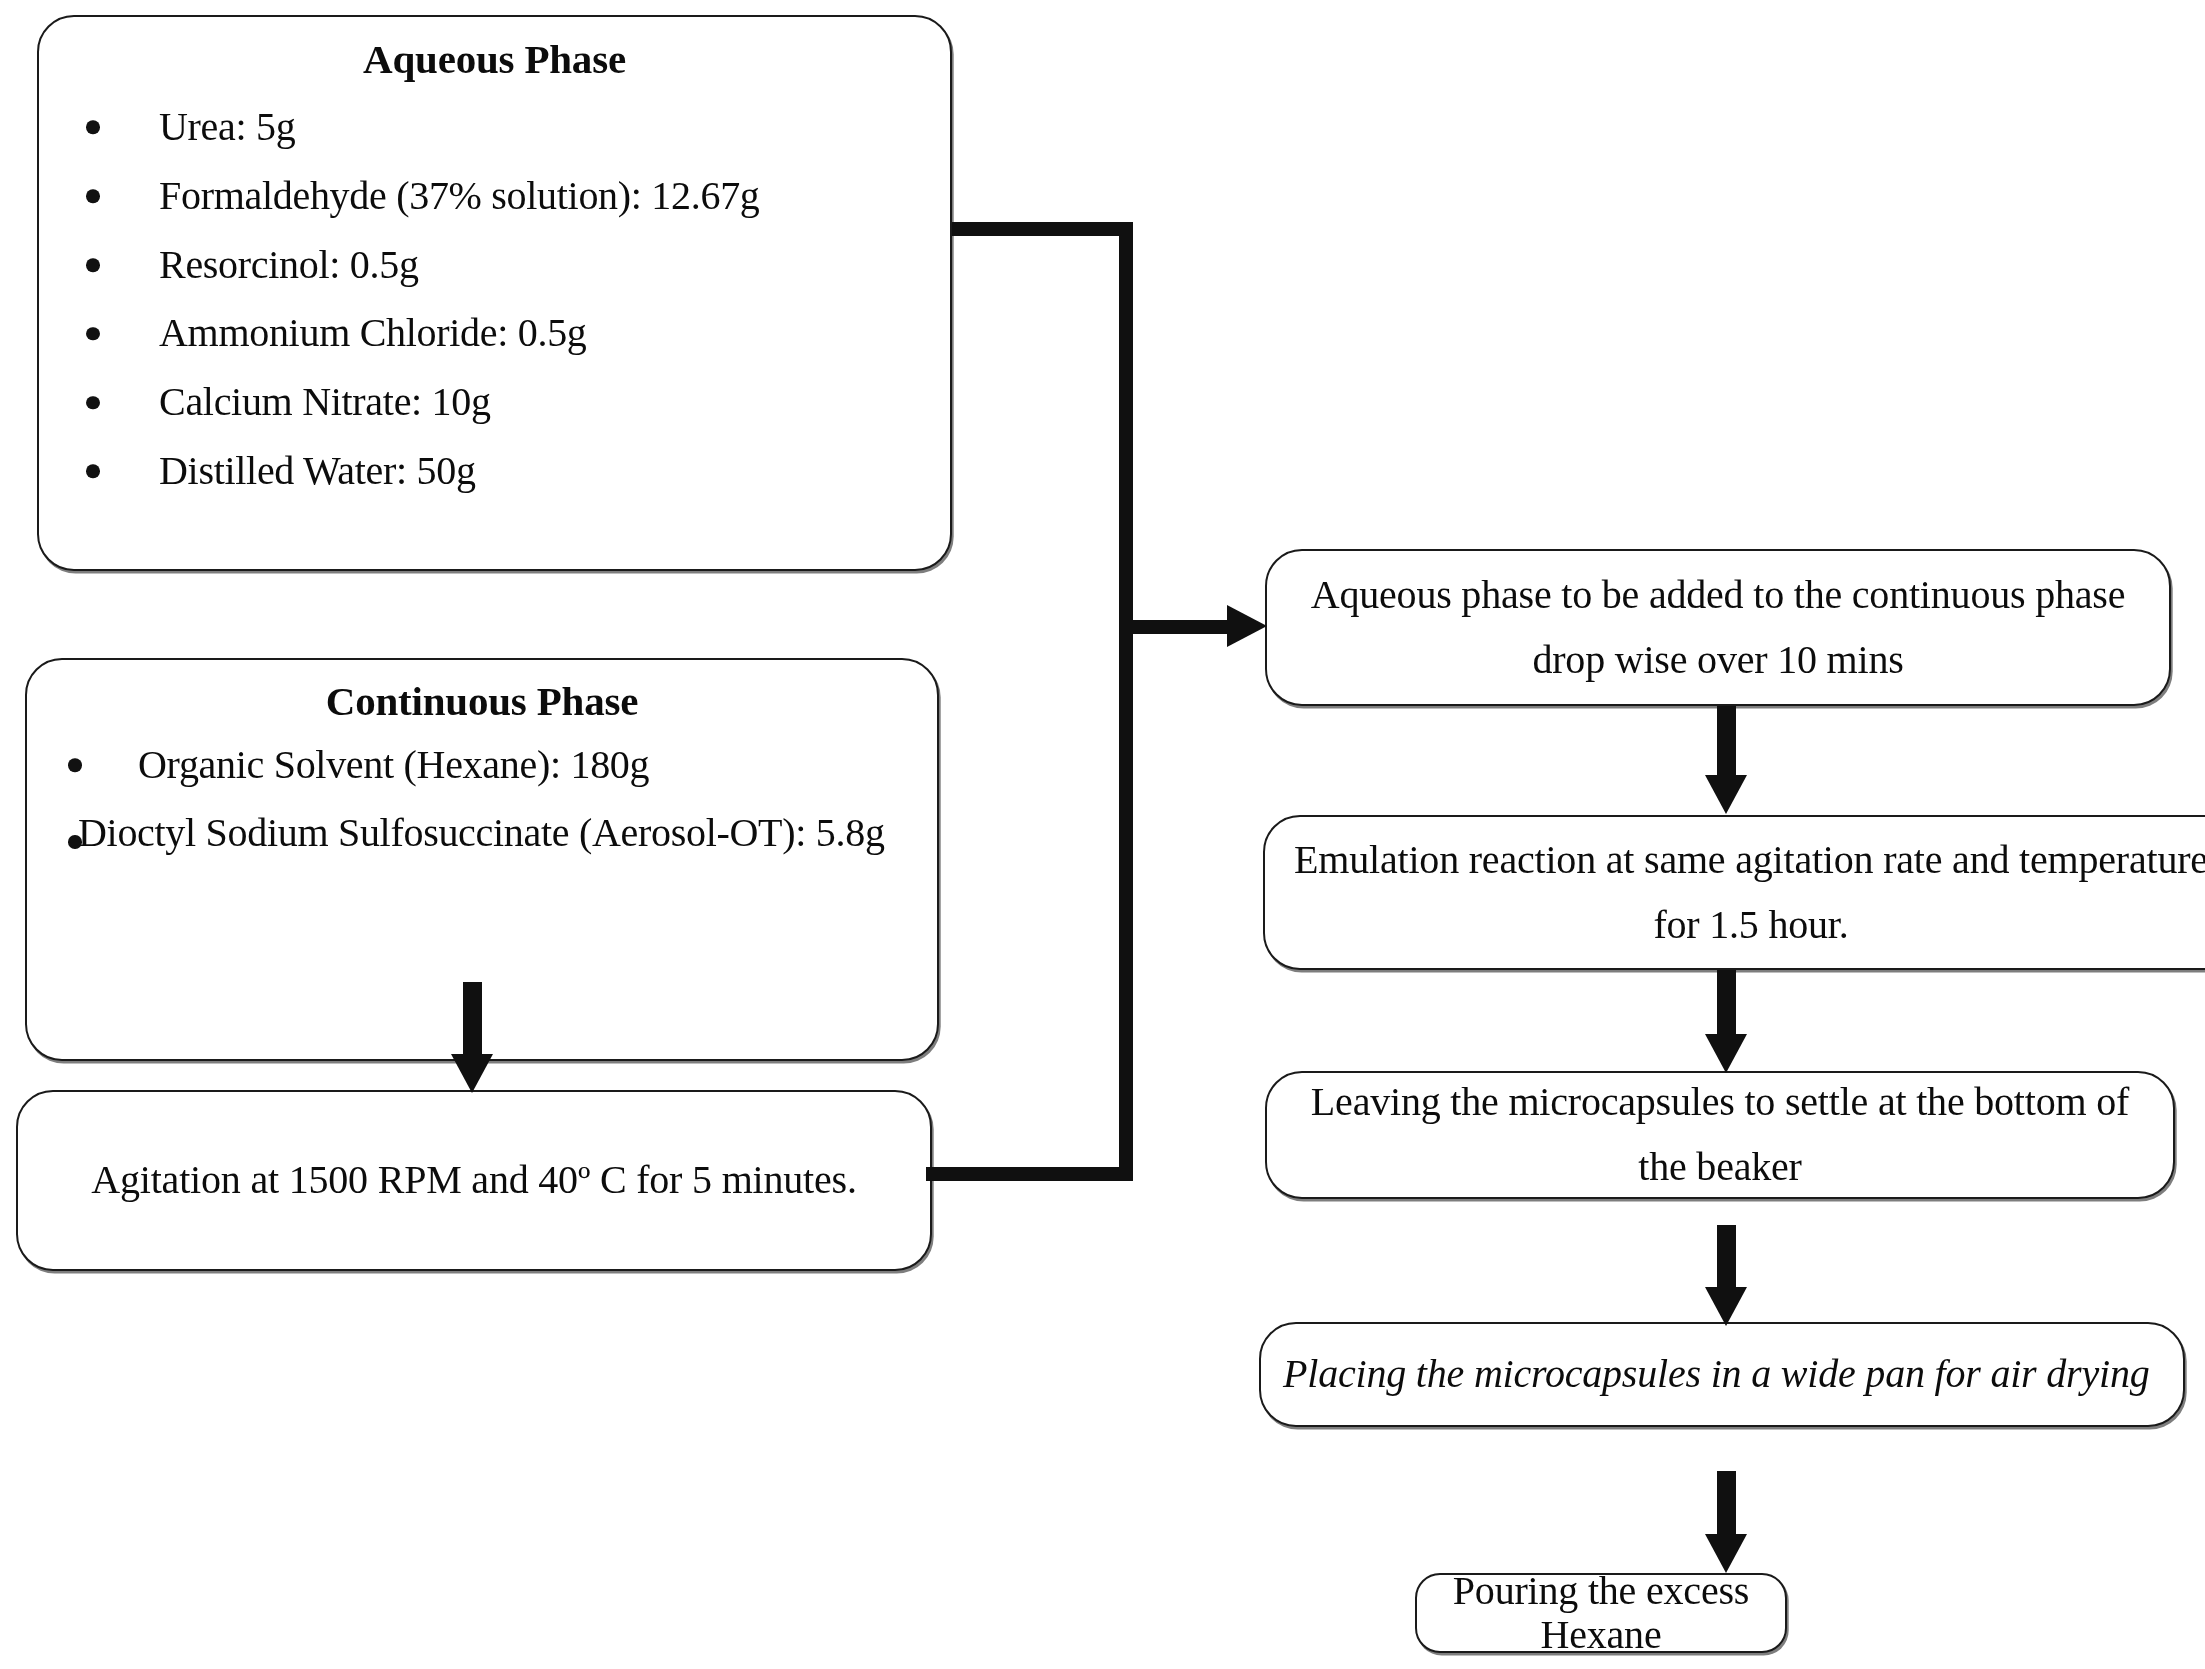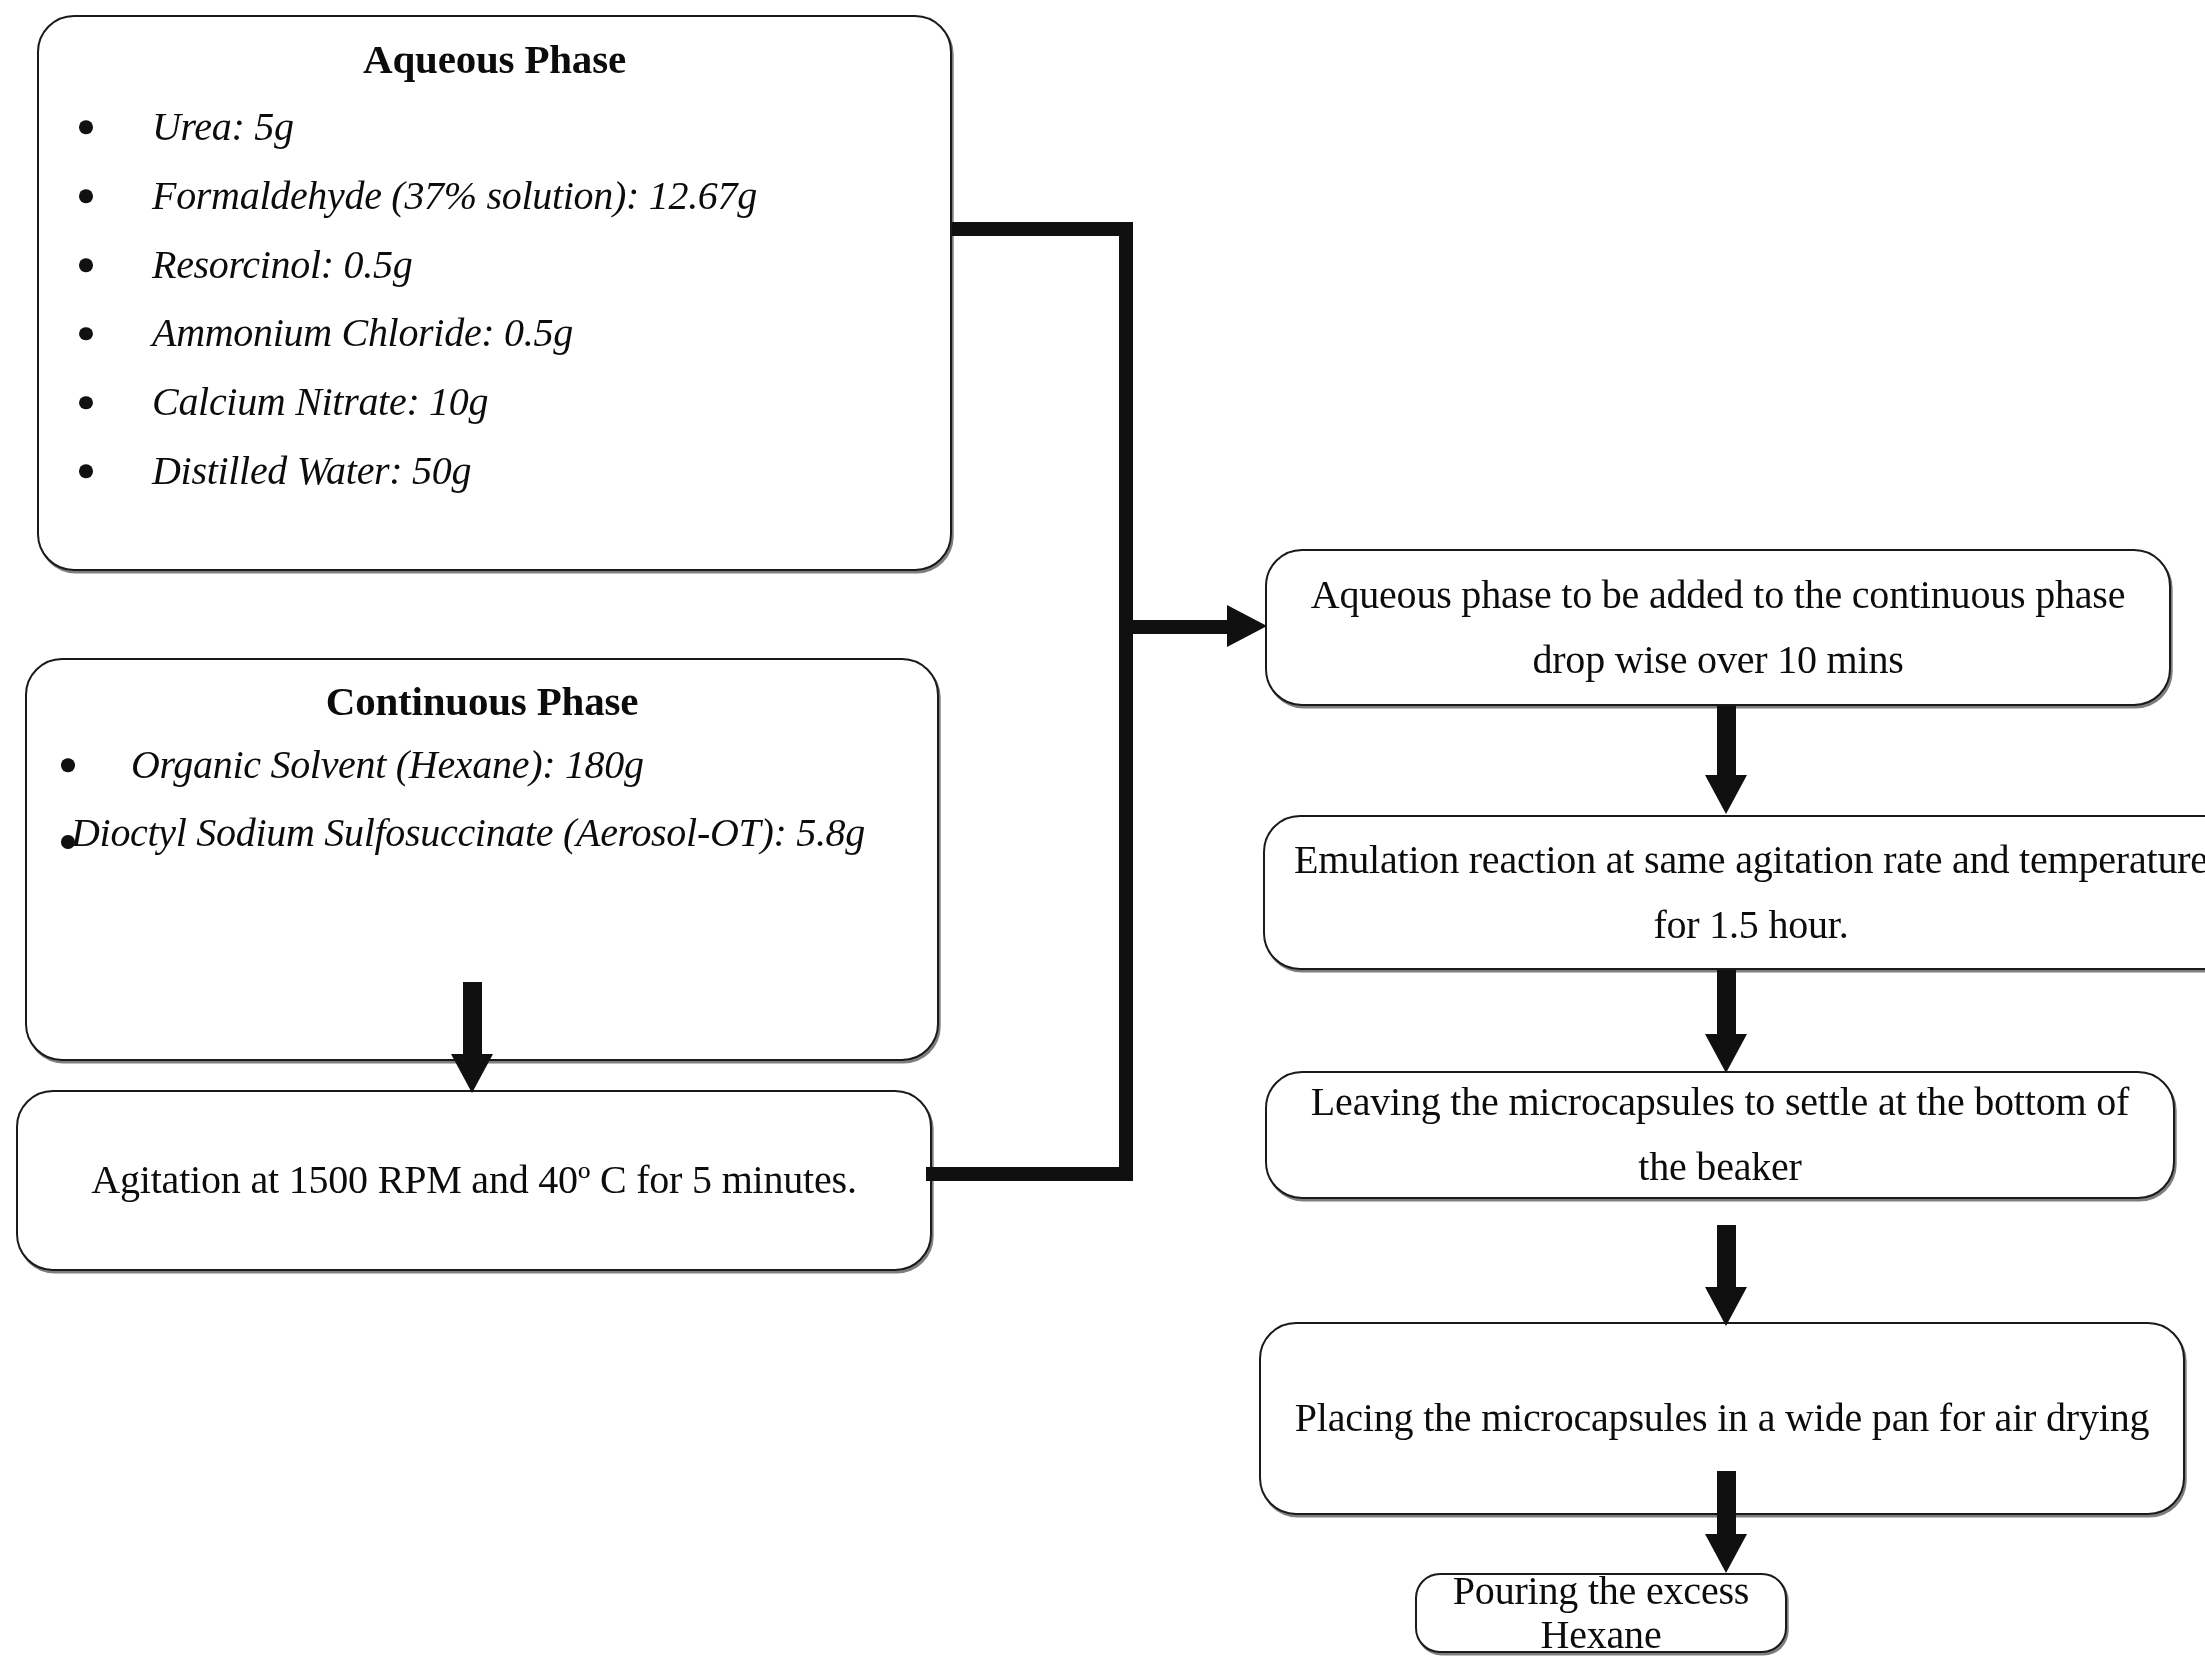--- a/index.html
+++ b/index.html
@@ -40,23 +40,22 @@
     text-align: center;
     font-size: 40px;
     line-height: 1.62;
     letter-spacing: -0.2px;
     padding: 0 22px;
   }
 
   
   ul.blist {
     list-style: none;
-    margin: 0;
+    margin: 7px;
     padding: 0;
-    font-style: italic;
   }
   ul.blist li {
     position: relative;
     font-size: 40px;
     line-height: 1.72;
     padding-left: 113px;
     letter-spacing: -0.3px;
     text-indent: 0;
   }
   ul.blist li .bullet {
@@ -151,21 +150,21 @@
   </div>
 
   <div class="node" style="left:1263px; top:815px; width:976px; height:155px; display:flex; align-items:center; justify-content:center;">
     <div class="node-text">Emulation reaction at same agitation rate and temperature for 1.5 hour.</div>
   </div>
 
   <div class="node" style="left:1265px; top:1071px; width:910px; height:128px; display:flex; align-items:center; justify-content:center;">
     <div class="node-text">Leaving the microcapsules to settle at the bottom of the beaker</div>
   </div>
 
-  <div class="node" style="left:1259px; top:1322px; width:926px; height:193px; display:flex; align-items:center; justify-content:center;">
+  <div class="node" style="left:1259px; top:1322px; width:926px; height:105px; display:flex; align-items:center; justify-content:flex-start;font-style:italic;">
     <div class="node-text">Placing the microcapsules in a wide pan for air drying</div>
   </div>
 
   <div class="node small-radius" style="left:1415px; top:1573px; width:372px; height:80px; display:flex; align-items:center; justify-content:flex-start;">
     <div class="node-text" style="line-height:1.1;">Pouring the excess Hexane</div>
   </div>
 
   <div class="line-h" style="left:952px; top:222px; width:181px; height:14.3px;"></div>
 
   <div class="line-h" style="left:926px; top:1167px; width:207px; height:14.3px;"></div>

